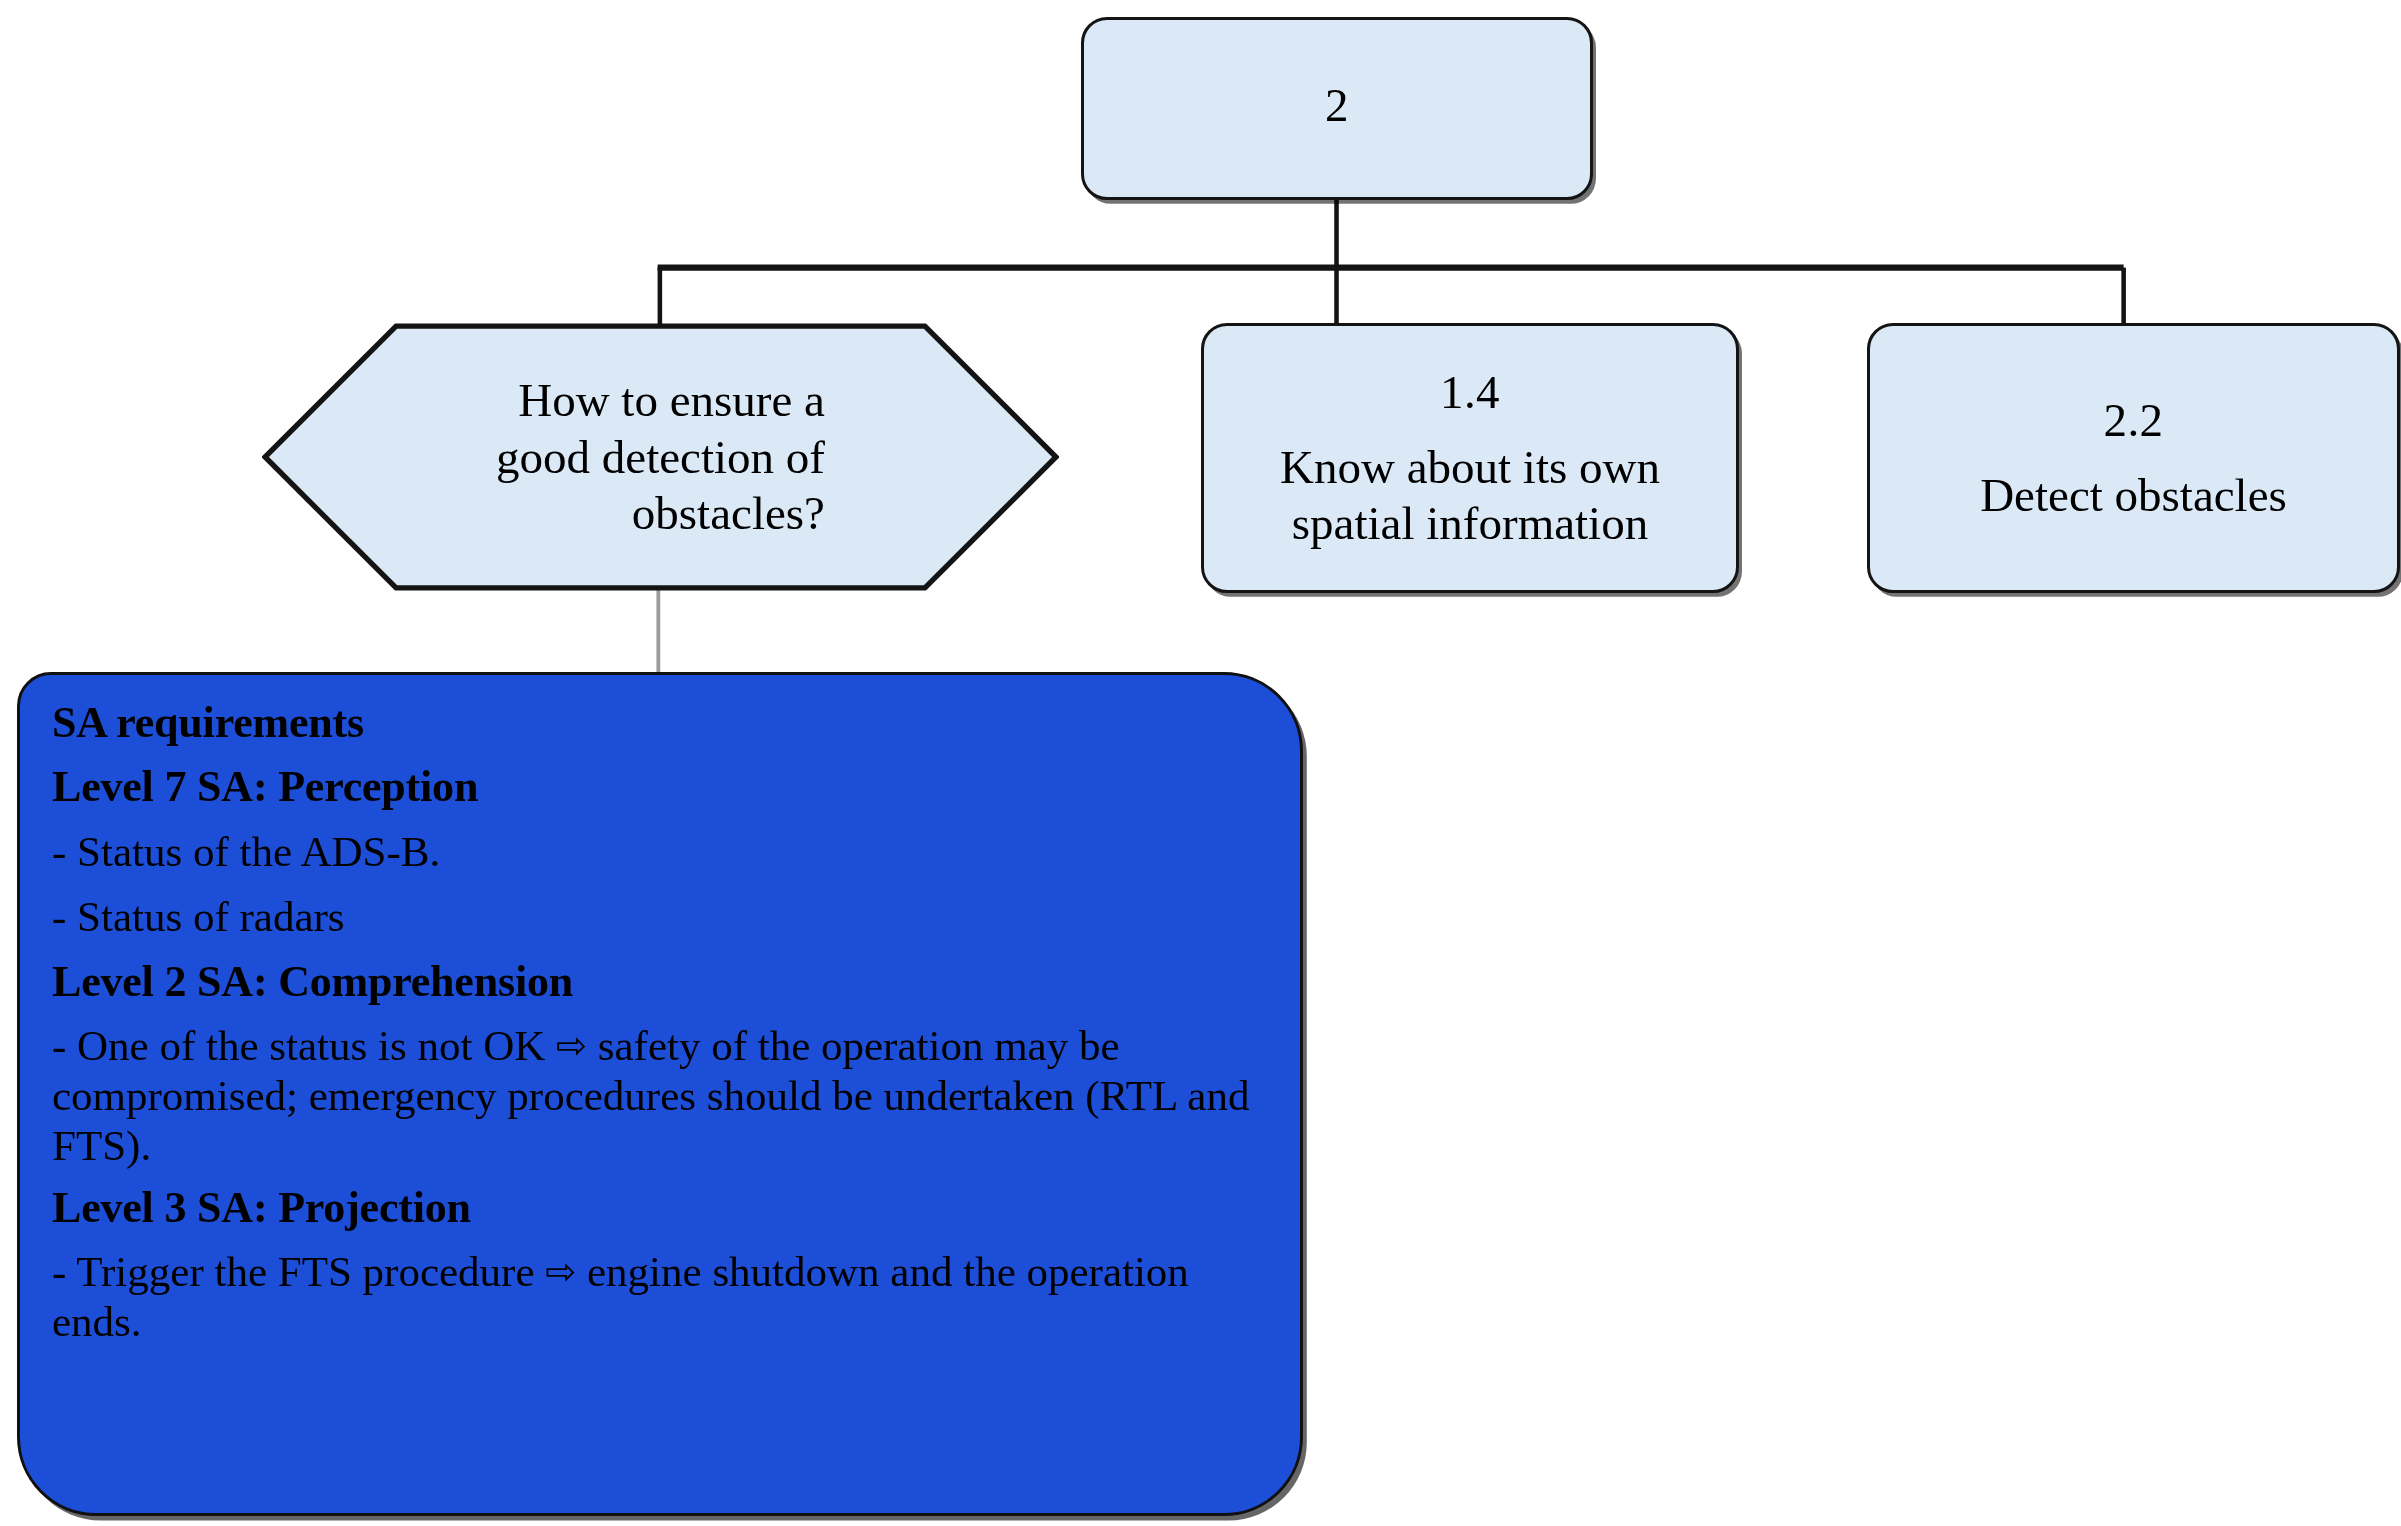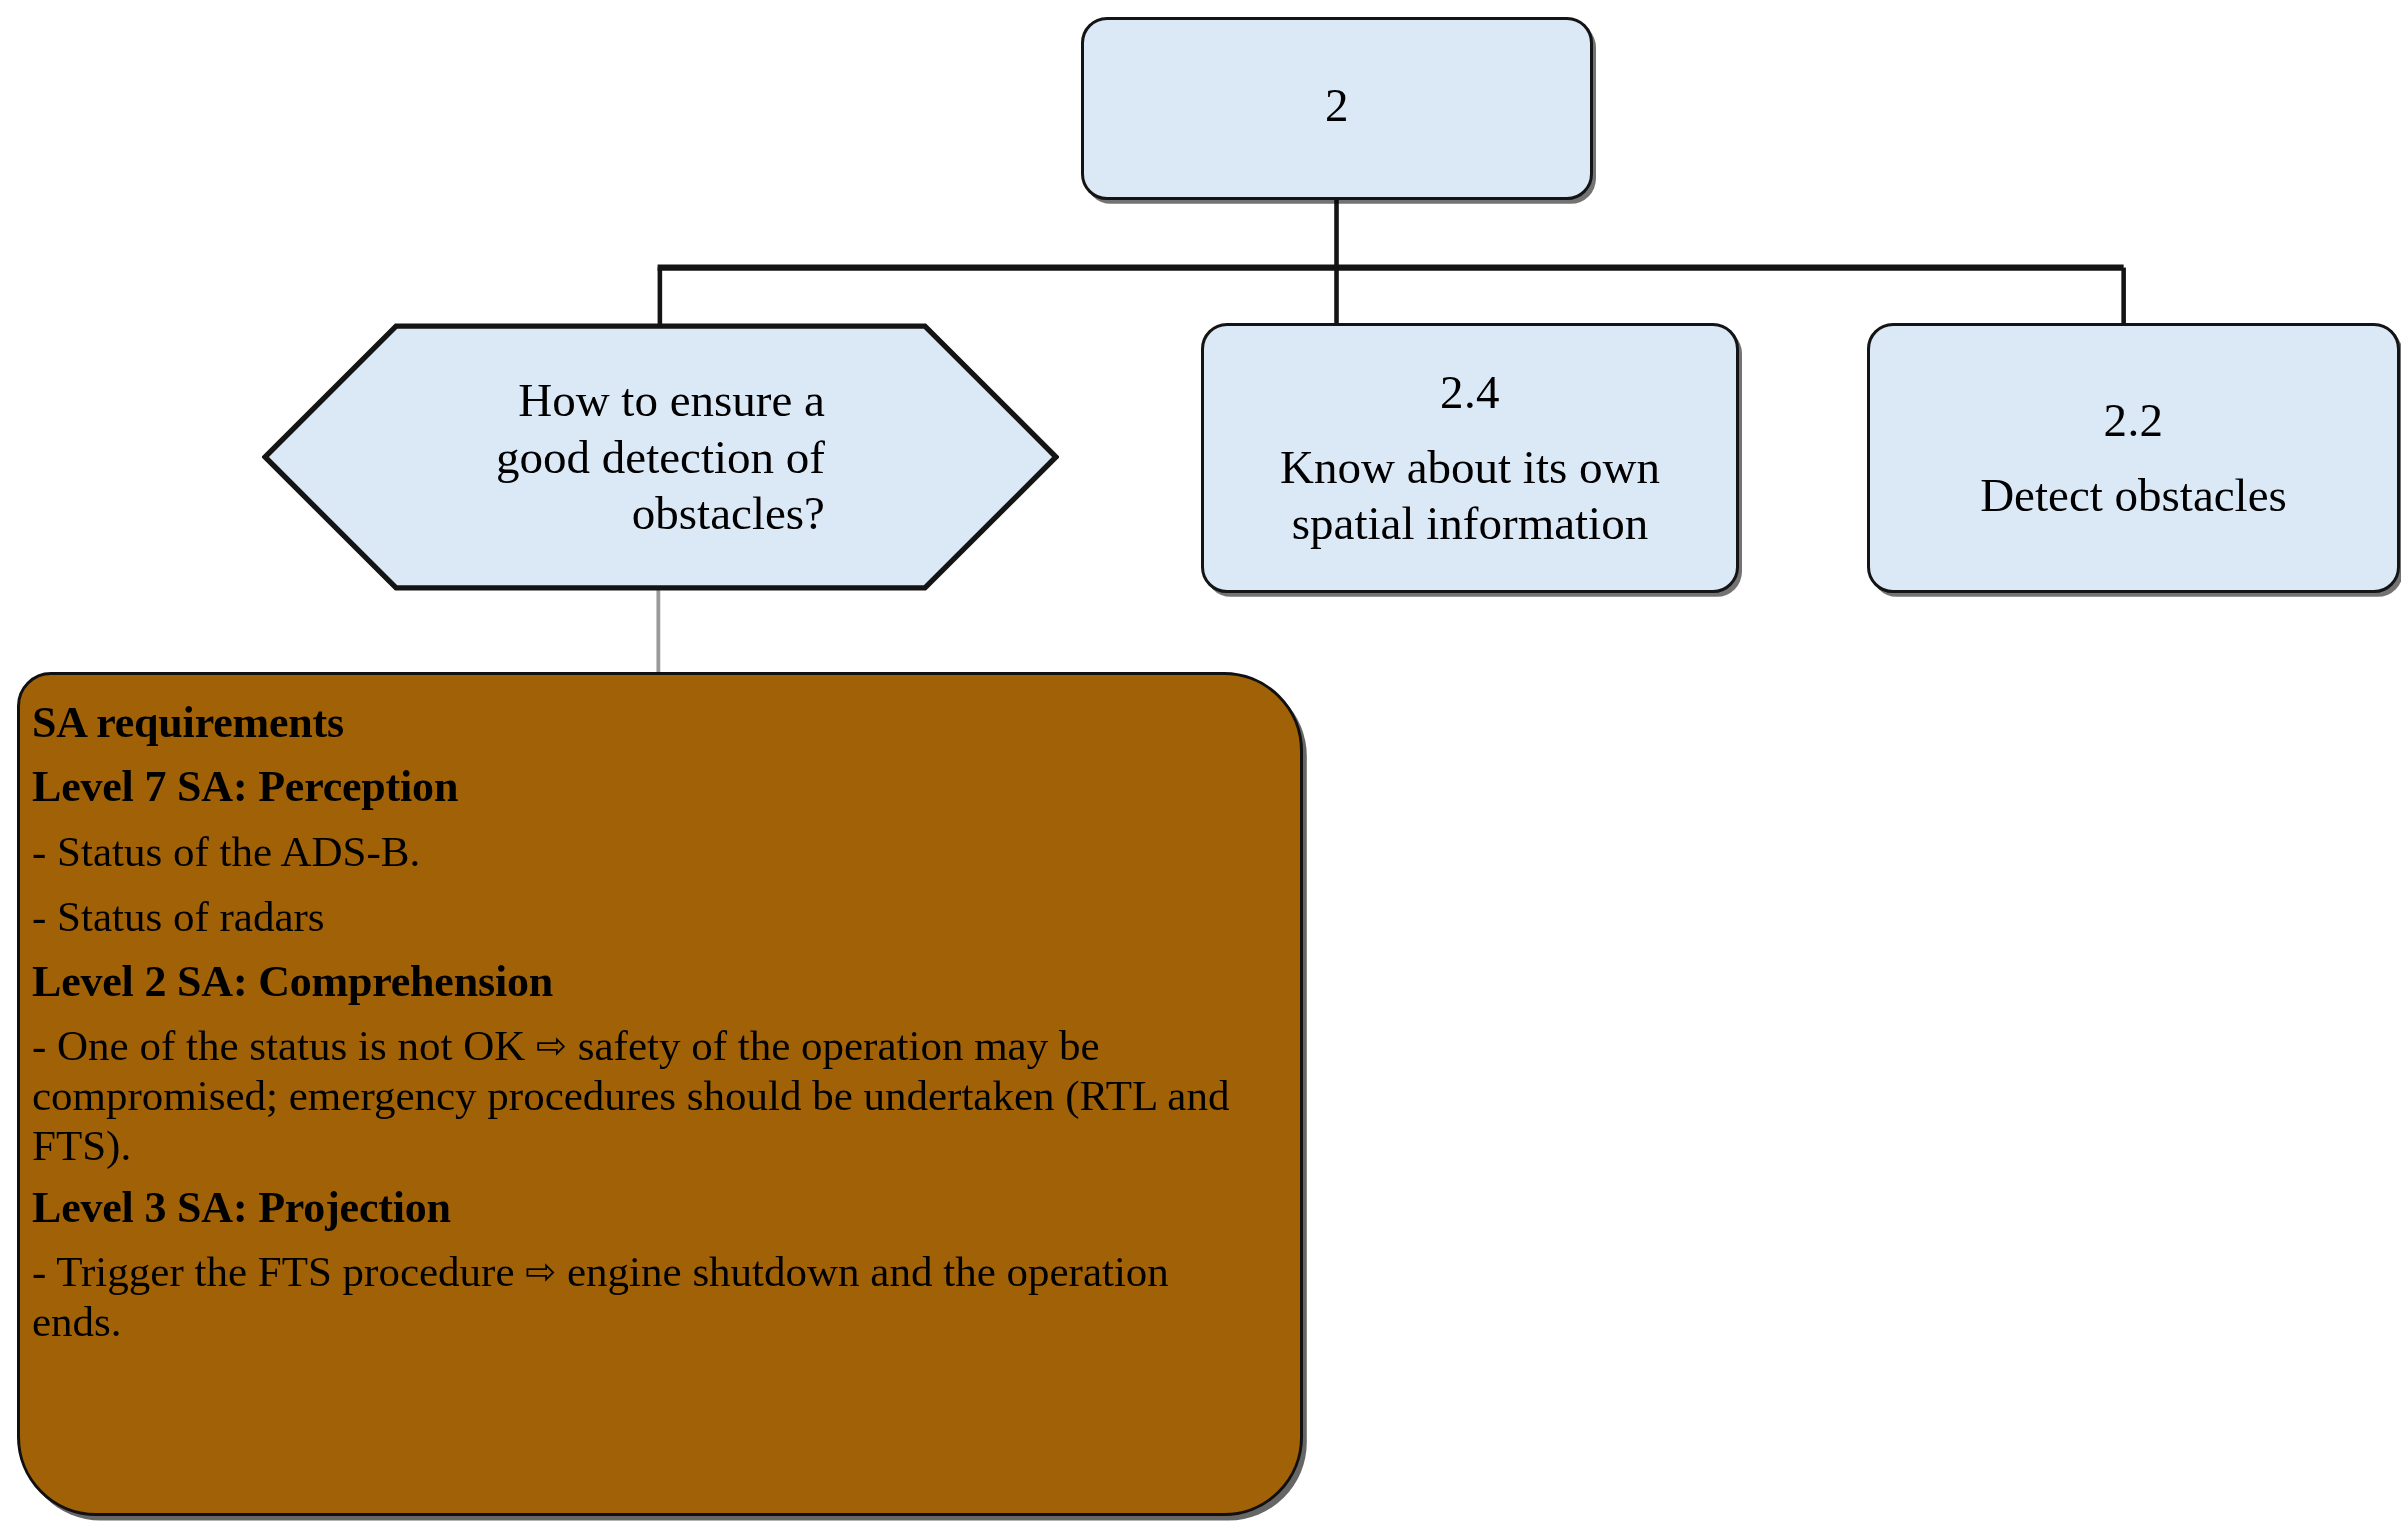--- a/index.html
+++ b/index.html
@@ -112,25 +112,25 @@
   }
 
   
   #sa-panel {
     position: absolute;
     left: 17px;
     top: 672px;
     width: 1286px;
     height: 844px;
     box-sizing: border-box;
-    background: #a16207;
+    background: #1d4ed8;
     border: 3.8px solid #101010;
     border-radius: 34px 79px 79px 79px;
     box-shadow: 4.6px 5.3px 0 -0.8px rgba(0,0,0,0.6);
-    padding: 20px 32px 0 12px;
+    padding: 20px 32px 0 32px;
     overflow: hidden;
   }
   #sa-panel .sa-heading {
     font-size: 44px;
     font-weight: bold;
     margin: 9.1px 0 13.7px 0;
     line-height: 1.15;
     letter-spacing: -0.2px;
   }
   #sa-panel .sa-heading.first { margin-top: 3px; }
@@ -177,21 +177,21 @@
   <div id="node-question" class="node">
     <svg class="hex-svg" viewBox="0 0 1046 352" preserveAspectRatio="none">
       <polygon points="176,4 870,4 1042,176 870,348 176,348 4,176" fill="#dbe8f6" stroke="#141414" stroke-width="7"></polygon>
     </svg>
     <span class="hex-text">How to ensure a
 good detection of
 obstacles?</span>
   </div>
 
   <div class="node rounded" id="node-21">
-    <span class="node-id">2.4</span>
+    <span class="node-id">1.4</span>
     <span class="node-label">Know about its own
 spatial information</span>
   </div>
 
   <div class="node rounded" id="node-22">
     <span class="node-id">2.2</span>
     <span class="node-label">Detect obstacles</span>
   </div>
 
   <div id="sa-panel">

